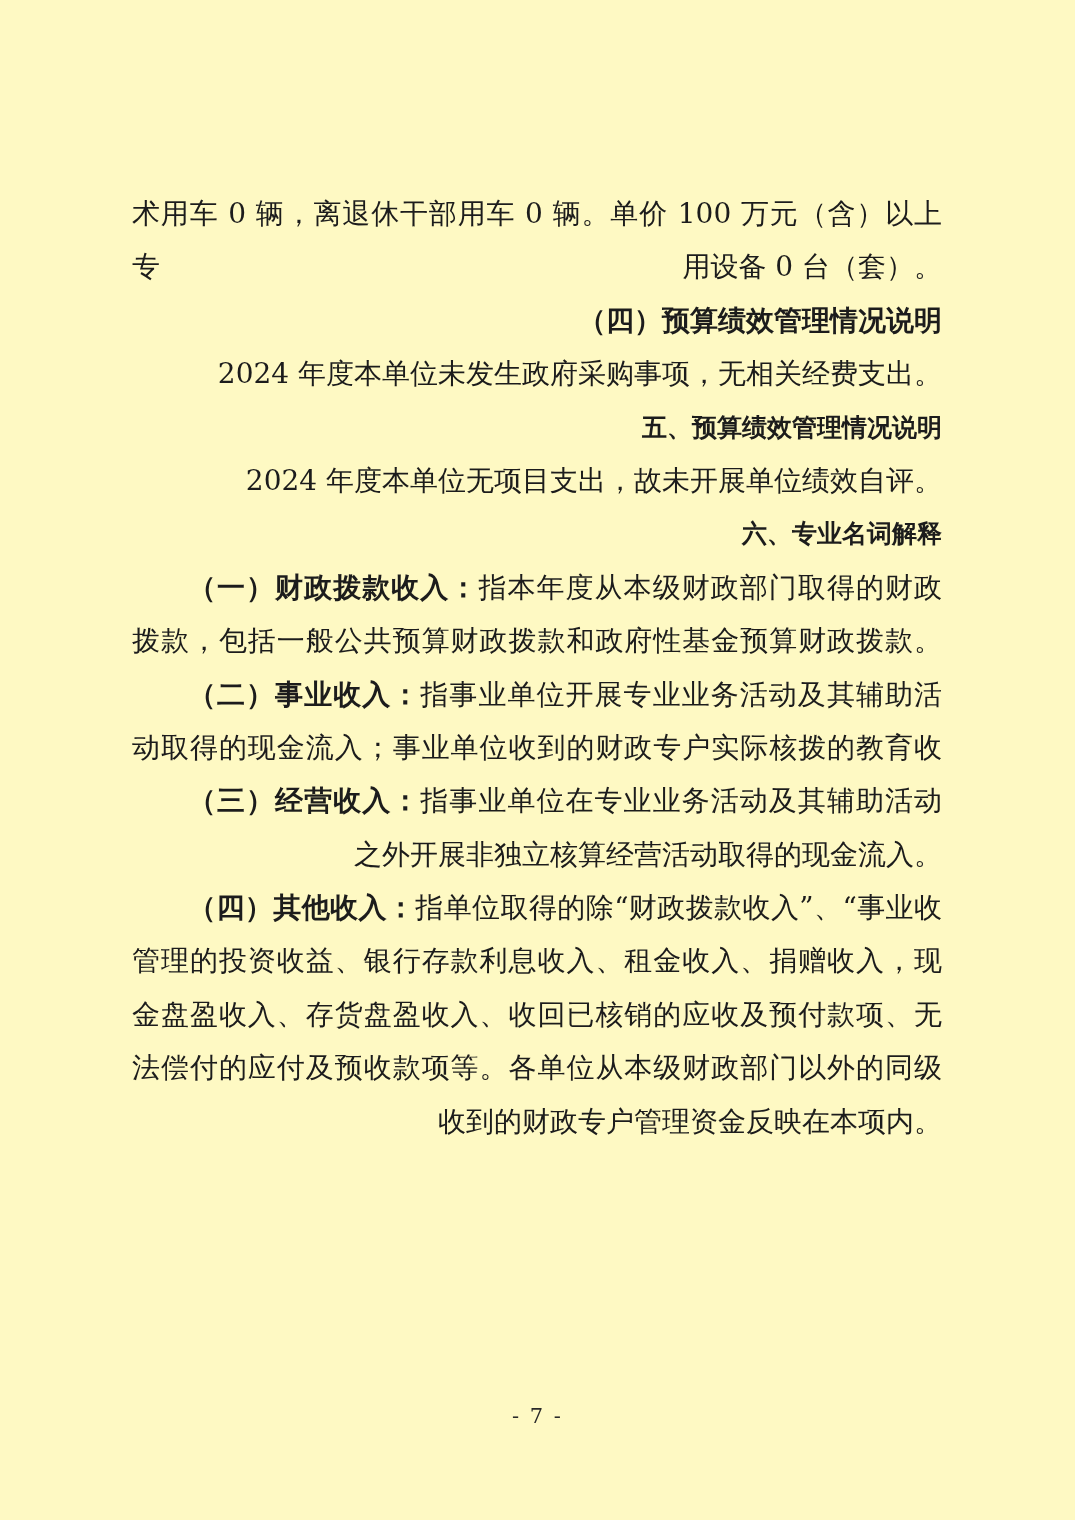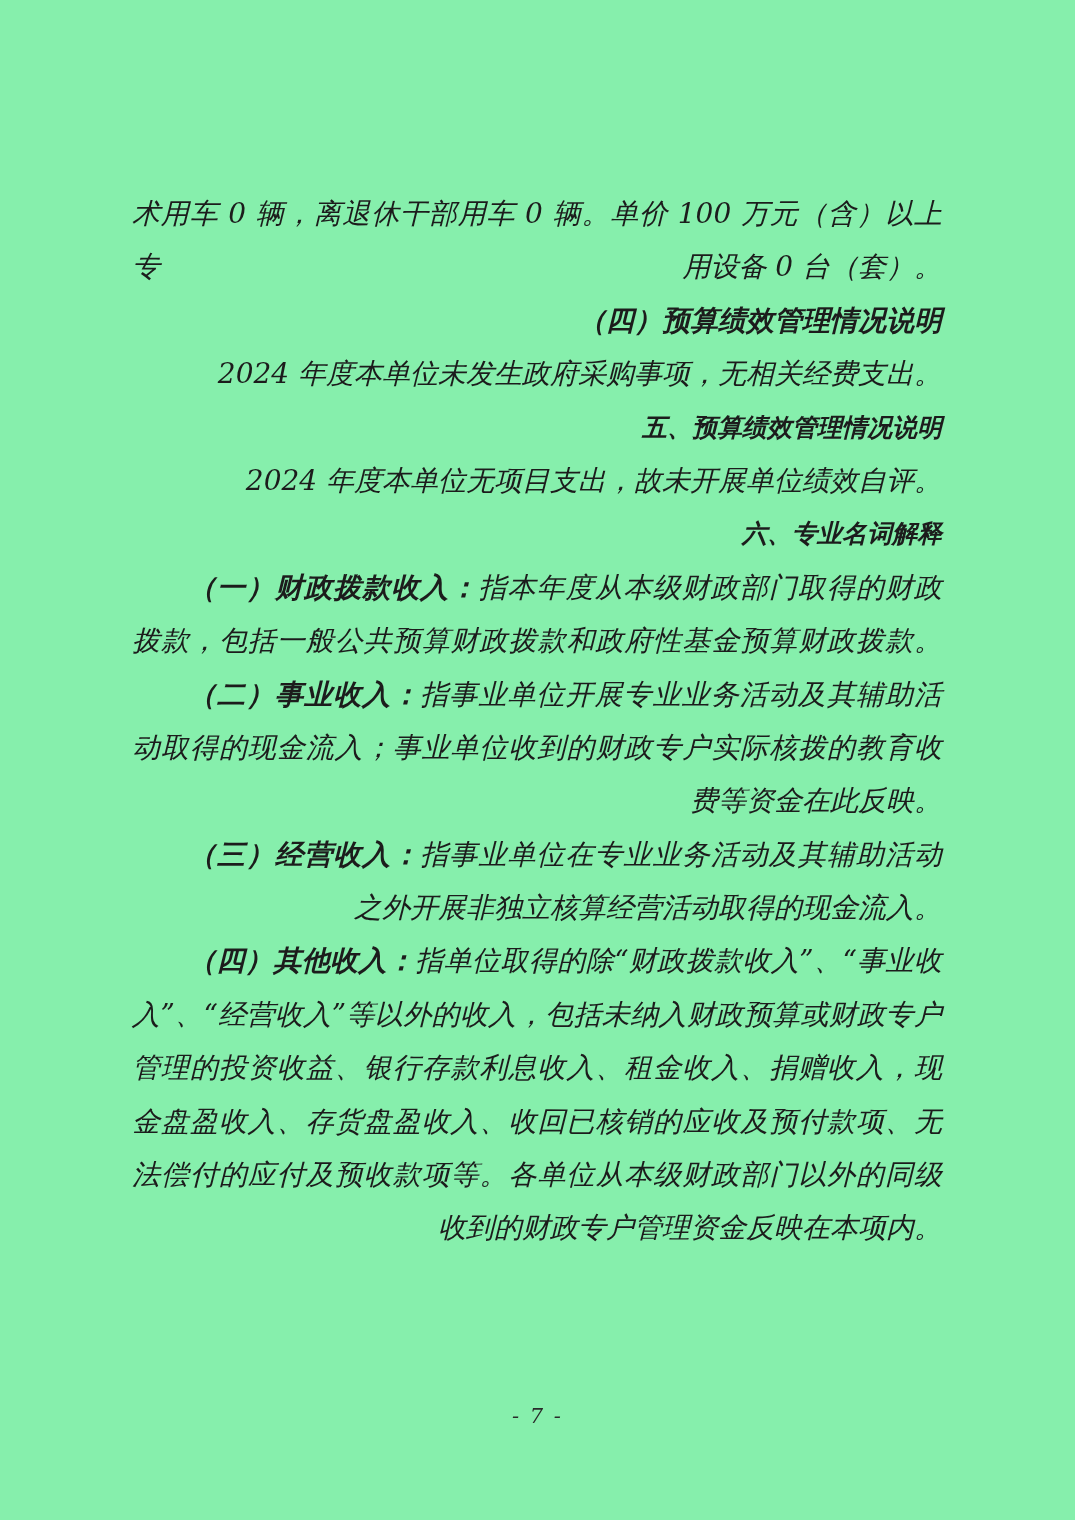--- a/index.html
+++ b/index.html
@@ -5,25 +5,24 @@
   html, body {
     margin: 0;
     padding: 0;
     background: #e8e8e8;
   }
   .page {
     position: relative;
     width: 1075px;
     height: 1520px;
     margin: 0 auto;
-    background: #86efac;
+    background: #fef9c3;
     overflow: hidden;
     font-family: "DejaVu Serif", "Liberation Serif", serif;
     color: #1c1c1c;
-    font-style: italic;
   }
   .doc-body {
     position: absolute;
     left: 132px;
     top: 187px;
     width: 810px;
   }
   .line {
     height: 53.4px;
     line-height: 53.4px;
@@ -71,24 +70,22 @@
       <div class="line body"><span>用设备 0 台（套）。</span></div>
       <div class="line kai-heading indent"><span>（四）预算绩效管理情况说明</span></div>
       <div class="line body indent"><span>2024 年度本单位未发生政府采购事项，无相关经费支出。</span></div>
       <div class="line hei-heading indent"><span>五、预算绩效管理情况说明</span></div>
       <div class="line body indent"><span>2024 年度本单位无项目支出，故未开展单位绩效自评。</span></div>
       <div class="line hei-heading indent"><span>六、专业名词解释</span></div>
       <div class="line body indent justify"><span class="lead">（一）财政拨款收入：</span><span>指本年度从本级财政部门取得的财政</span></div>
       <div class="line body justify"><span>拨款，包括一般公共预算财政拨款和政府性基金预算财政拨款。</span></div>
       <div class="line body indent justify"><span class="lead">（二）事业收入：</span><span>指事业单位开展专业业务活动及其辅助活</span></div>
       <div class="line body justify"><span>动取得的现金流入；事业单位收到的财政专户实际核拨的教育收</span></div>
-      <div class="line body"><span>费等资金在此反映。</span></div>
       <div class="line body indent justify"><span class="lead">（三）经营收入：</span><span>指事业单位在专业业务活动及其辅助活动</span></div>
       <div class="line body"><span>之外开展非独立核算经营活动取得的现金流入。</span></div>
       <div class="line body indent justify"><span class="lead">（四）其他收入：</span><span>指单位取得的除“财政拨款收入”、“事业收</span></div>
-      <div class="line body justify"><span>入”、“经营收入”等以外的收入，包括未纳入财政预算或财政专户</span></div>
       <div class="line body justify"><span>管理的投资收益、银行存款利息收入、租金收入、捐赠收入，现</span></div>
       <div class="line body justify"><span>金盘盈收入、存货盘盈收入、收回已核销的应收及预付款项、无</span></div>
       <div class="line body justify"><span>法偿付的应付及预收款项等。各单位从本级财政部门以外的同级</span></div>
       <div class="line body"><span>收到的财政专户管理资金反映在本项内。</span></div>
     </div>
   <div class="page-number">- 7 -</div>
 </div>
 
 </body></html>

